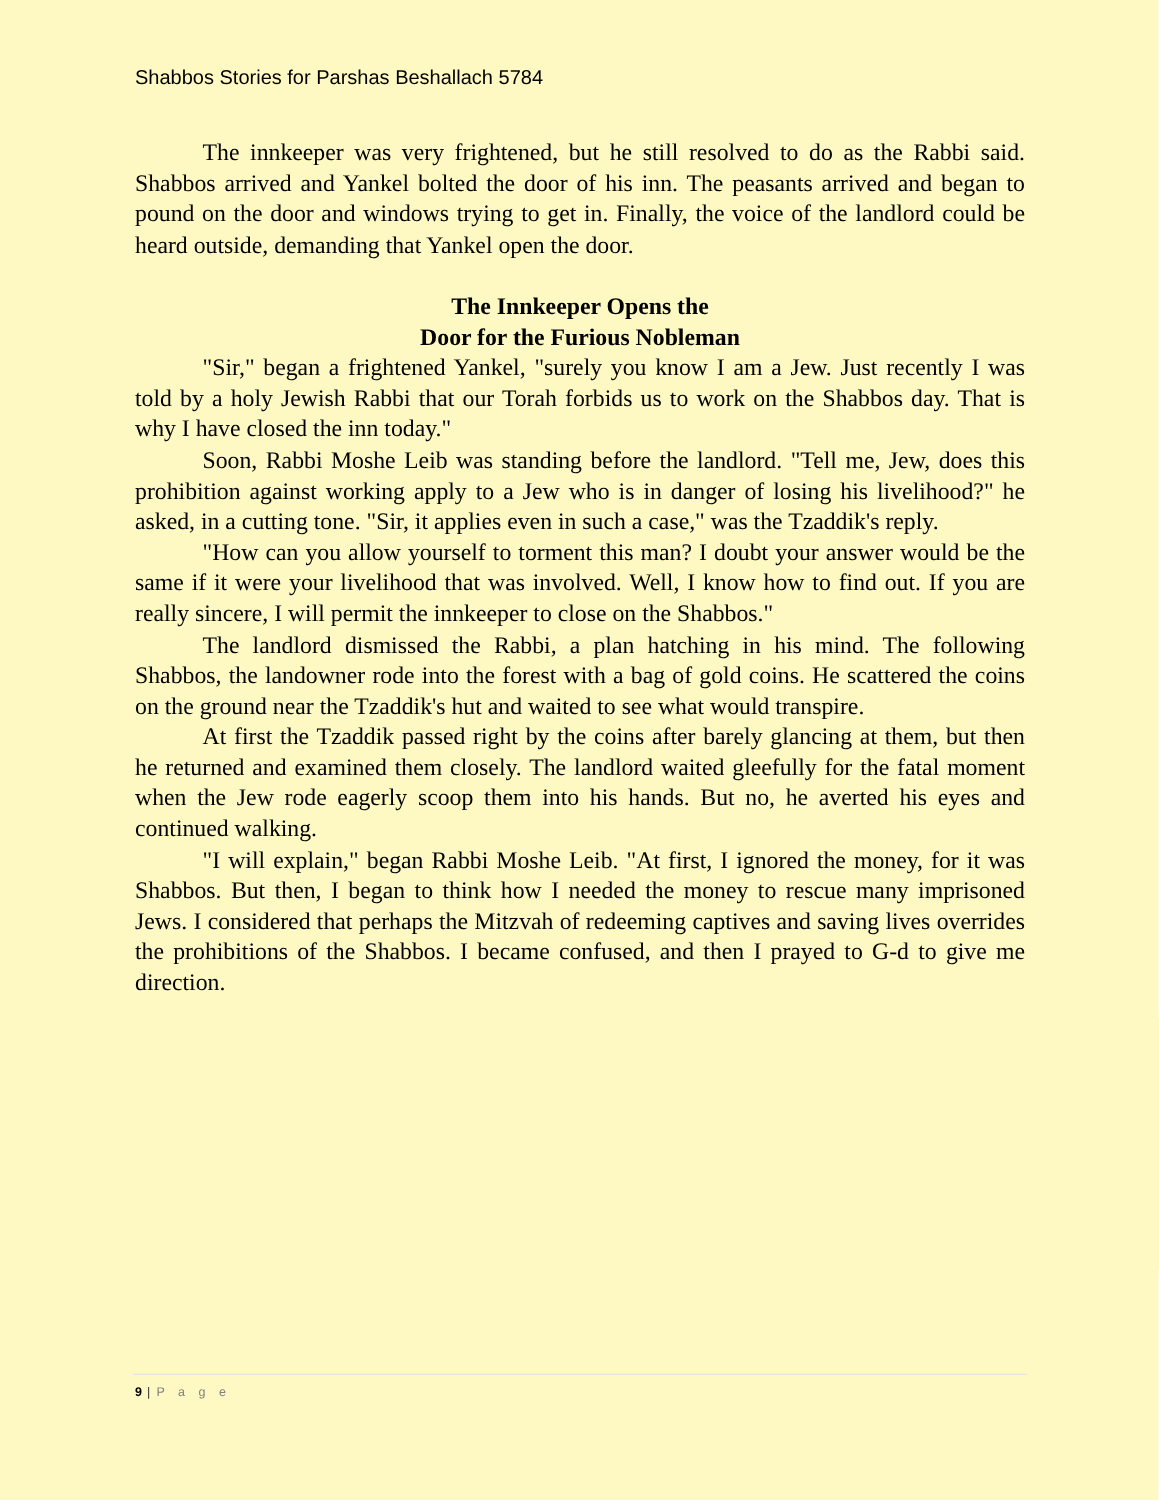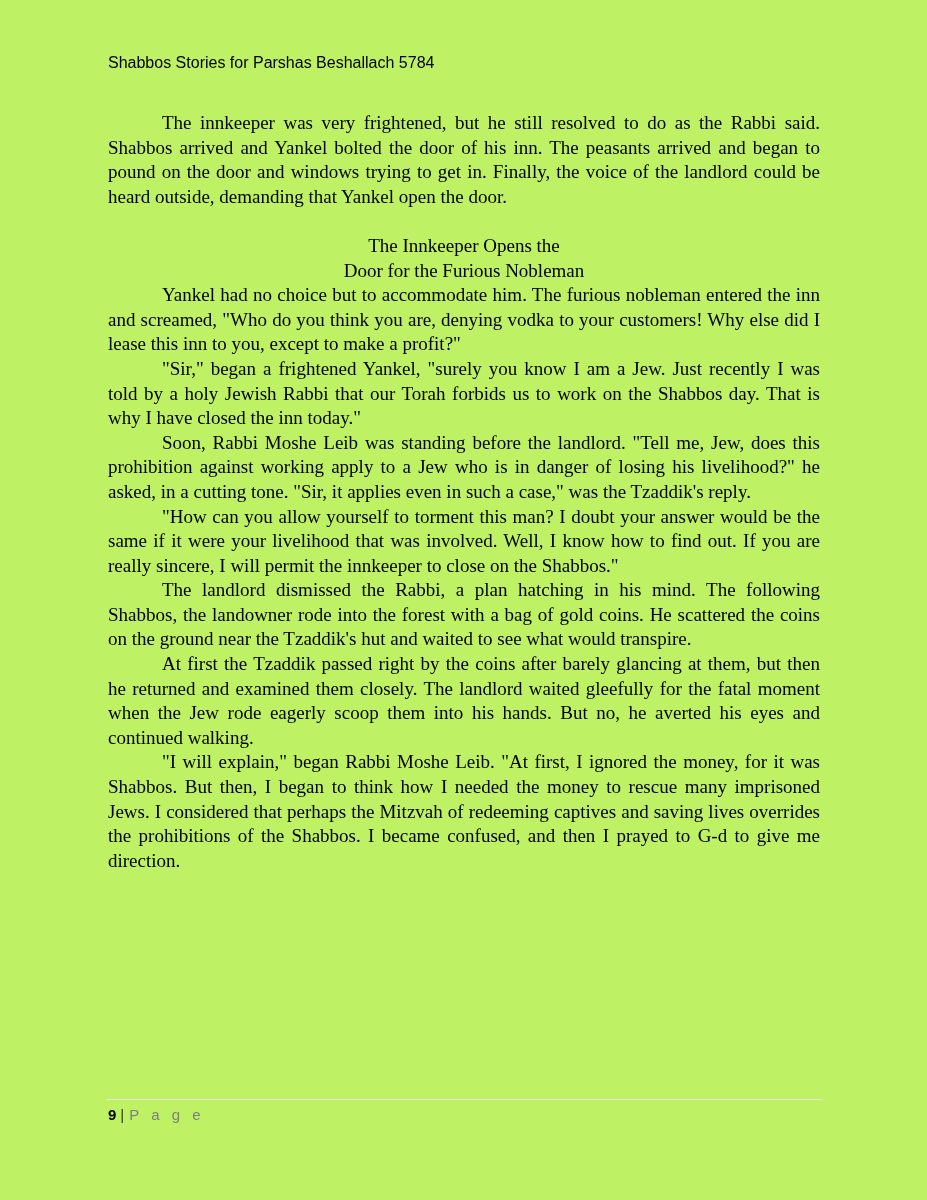--- a/index.html
+++ b/index.html
@@ -4,21 +4,21 @@
 <style>
   html, body {
     margin: 0;
     padding: 0;
     background: #ffffff;
   }
   .page {
     position: relative;
     width: 927px;
     height: 1200px;
-    background: #bef264;
+    background: #fef9c3;
     overflow: hidden;
     font-family: "Liberation Serif", serif;
     color: #000000;
   }
   .doc-header {
     position: absolute;
     left: 108px;
     top: 53px;
     width: 712px;
     font-family: "Liberation Sans", sans-serif;
@@ -36,38 +36,38 @@
   }
   .doc-body p.paragraph {
     margin: 0;
     text-indent: 54px;
     text-align: justify;
   }
   .doc-body h2.heading {
     margin: 24.6px 0 0 0;
     font-size: 19px;
     line-height: 24.6px;
-    font-weight: normal;
+    font-weight: bold;
     text-align: center;
     text-indent: 0;
   }
   .doc-footer-rule {
     position: absolute;
     left: 107px;
     top: 1099px;
     width: 715px;
     height: 0;
     border-top: 1px solid #e4e4e4;
   }
   .doc-footer-text {
     position: absolute;
     left: 108px;
     top: 1105px;
     font-family: "Liberation Sans", sans-serif;
-    font-size: 15px;
+    font-size: 10px;
     line-height: 20px;
     white-space: nowrap;
   }
   .doc-footer-text .pgnum {
     font-weight: bold;
     color: #000000;
   }
   .doc-footer-text .sep {
     color: #333333;
     margin: 0 5px 0 4px;
@@ -81,21 +81,20 @@
 </head>
 <body>
 
 <div class="page">
 
   <div class="doc-header">Shabbos Stories for Parshas Beshallach 5784</div>
 
   <div class="doc-body">
       <p class="paragraph">The innkeeper was very frightened, but he still resolved to do as the Rabbi said. Shabbos arrived and Yankel bolted the door of his inn. The peasants arrived and began to pound on the door and windows trying to get in. Finally, the voice of the landlord could be heard outside, demanding that Yankel open the door.</p>
       <h2 class="heading">The Innkeeper Opens the<br>Door for the Furious Nobleman</h2>
-      <p class="paragraph">Yankel had no choice but to accommodate him. The furious nobleman entered the inn and screamed, "Who do you think you are, denying vodka to your customers! Why else did I lease this inn to you, except to make a profit?"</p>
       <p class="paragraph">"Sir," began a frightened Yankel, "surely you know I am a Jew. Just recently I was told by a holy Jewish Rabbi that our Torah forbids us to work on the Shabbos day. That is why I have closed the inn today."</p>
       <p class="paragraph">Soon, Rabbi Moshe Leib was standing before the landlord. "Tell me, Jew, does this prohibition against working apply to a Jew who is in danger of losing his livelihood?" he asked, in a cutting tone. "Sir, it applies even in such a case," was the Tzaddik's reply.</p>
       <p class="paragraph">"How can you allow yourself to torment this man? I doubt your answer would be the same if it were your livelihood that was involved. Well, I know how to find out. If you are really sincere, I will permit the innkeeper to close on the Shabbos."</p>
       <p class="paragraph">The landlord dismissed the Rabbi, a plan hatching in his mind. The following Shabbos, the landowner rode into the forest with a bag of gold coins. He scattered the coins on the ground near the Tzaddik's hut and waited to see what would transpire.</p>
       <p class="paragraph">At first the Tzaddik passed right by the coins after barely glancing at them, but then he returned and examined them closely. The landlord waited gleefully for the fatal moment when the Jew rode eagerly scoop them into his hands. But no, he averted his eyes and continued walking.</p>
       <p class="paragraph">"I will explain," began Rabbi Moshe Leib. "At first, I ignored the money, for it was Shabbos. But then, I began to think how I needed the money to rescue many imprisoned Jews. I considered that perhaps the Mitzvah of redeeming captives and saving lives overrides the prohibitions of the Shabbos. I became confused, and then I prayed to G-d to give me direction.</p>
     </div>
 
   <div class="doc-footer-rule"></div>
 

